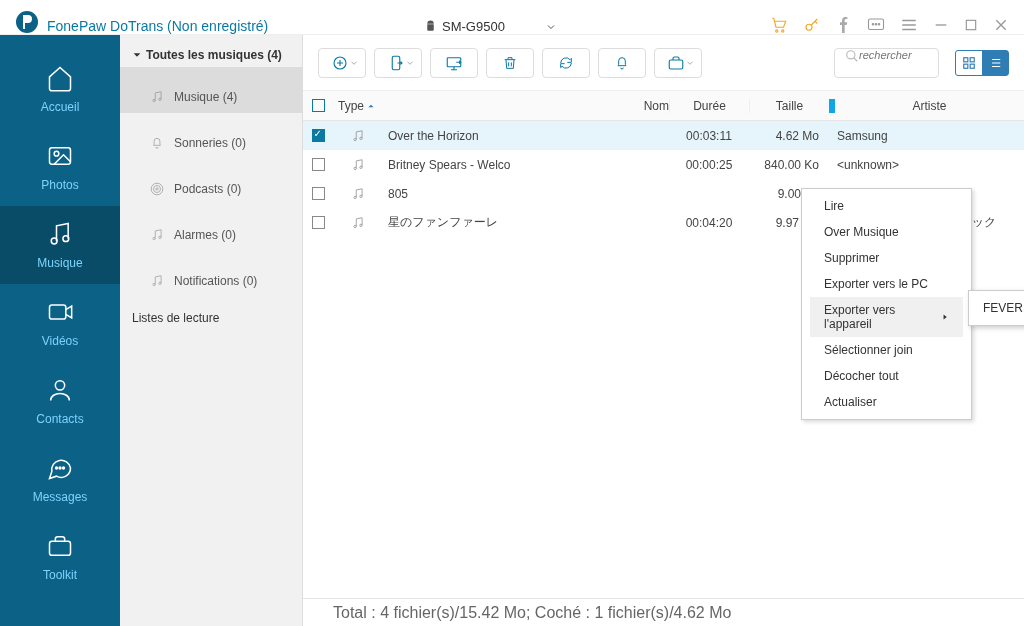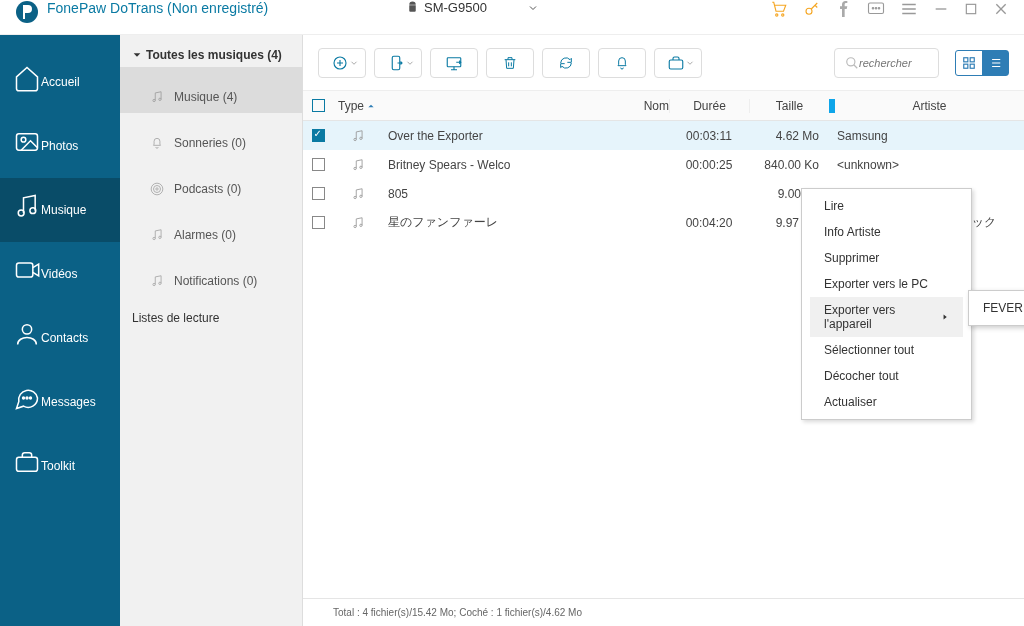--- a/index.html
+++ b/index.html
@@ -1,44 +1,44 @@
 <!DOCTYPE html>
 <html><head>
 <meta charset="utf-8">
 <style>
 *{box-sizing:border-box;margin:0;padding:0;font-family:-apple-system,Segoe UI,Arial,sans-serif}
 body{width:1024px;height:626px;overflow:hidden;font-size:12px;color:#333}
-.header{height:35px;display:flex;align-items:flex-start;padding:0 15px;border-bottom:1px solid #eee;position:relative}
+.header{height:35px;display:flex;align-items:flex-end;padding:0 15px;border-bottom:1px solid #eee;position:relative}
 .logo{width:24px;height:24px;margin-right:8px}
 .app-title{color:#0a7aa3;font-size:14px}
-.device-sel{position:absolute;left:406px;display:flex;align-items:center;font-size:13px;color:#333}
+.device-sel{position:absolute;left:424px;display:flex;align-items:center;font-size:13px;color:#333}
 .device-sel svg{margin-right:5px}
 .device-chev{margin-left:40px}
 .header-tools{margin-left:auto;display:flex;align-items:center;gap:15px;color:#999}
 .header-tools .cart{color:#f5a623}
 .header-tools .key{color:#f5a623}
 .main{display:flex;height:591px}
 .sidebar{width:120px;background:#0b6186;display:flex;flex-direction:column;align-items:center;padding-top:15px}
-.nav-item{width:100%;display:flex;flex-direction:row;align-items:center;padding:14px 13px;color:#ffffff;cursor:pointer}
+.nav-item{width:100%;display:flex;flex-direction:column;align-items:center;padding:14px 13px;color:#7dd3fc;cursor:pointer}
 .nav-item.active{background:#094c68}
 .nav-item svg{margin-bottom:8px}
 .nav-item span{font-size:12px}
 .mid-panel{width:183px;background:#f1f1f1;border-right:1px solid #ddd;padding-top:8px}
 .mid-header{padding:5px 12px;font-size:12px;font-weight:bold;display:flex;align-items:center}
 .mid-header svg{margin-right:4px}
 .mid-item{padding:23px 8px 9px 30px;display:flex;align-items:flex-end;color:#555;cursor:pointer;font-size:12px}
 .mid-item.sel{background:#dcdcdc}
 .mid-item svg{margin-right:10px;opacity:.6}
 .playlists{padding:14px 12px;font-weight:normal;font-size:12px}
 .content{flex:1;display:flex;flex-direction:column;position:relative}
 .toolbar{height:56px;display:flex;align-items:center;padding:0 15px;border-bottom:1px solid #eee;gap:8px}
 .tbtn{border:1px solid #ddd;border-radius:4px;height:30px;display:flex;align-items:center;justify-content:center;cursor:pointer;color:#0a7aa3;padding:0 12px;min-width:48px}
 .tbtn.drop{padding-right:6px}
 .tbtn svg{}
-.search{margin-left:auto;display:flex;align-items:center;border:1px solid #ddd;border-radius:4px;height:30px;padding:0 10px;width:105px;color:#bbb}
+.search{margin-left:auto;display:flex;align-items:flex-start;border:1px solid #ddd;border-radius:4px;height:30px;padding:0 10px;width:105px;color:#bbb}
 .search input{border:none;outline:none;width:60px;font-style:italic;color:#888;font-size:11px}
 .view-toggle{display:flex;border:1px solid #2e7db5;border-radius:3px;height:26px;margin-left:8px}
 .vt{width:26px;display:flex;align-items:center;justify-content:center}
 .vt.grid{color:#2e7db5}
 .vt.list{background:#2e7db5;color:#fff}
 .thead{display:flex;height:30px;border-bottom:1px solid #e5e5e5;background:#fafafa;align-items:center;color:#444}
 .col-check{width:30px;display:flex;justify-content:center}
 .col-type{width:50px;padding-left:5px;display:flex;align-items:center}
 .col-type svg{margin-left:3px}
 .col-nom{flex:1;text-align:right}
@@ -55,21 +55,21 @@
 .r-artiste{width:195px;padding-left:8px;white-space:nowrap;overflow:hidden}
 .cbox{width:13px;height:13px;border:1px solid #888;display:inline-block}
 .cbox.hdr{border-color:#0a7aa3}
 .cbox.checked{background:#0a7aa3;border-color:#0a7aa3;position:relative}
 .cbox.checked::after{content:"✓";color:#fff;font-size:10px;position:absolute;left:1px;top:-2px}
 .context{position:absolute;left:498px;top:153px;width:171px;background:#fff;border:1px solid #ccc;box-shadow:2px 2px 4px rgba(0,0,0,.15);padding:4px 8px}
 .ctx-item{padding:6px 14px;font-size:12px;cursor:pointer;display:flex;justify-content:space-between;align-items:center}
 .ctx-item.hov{background:#f0f0f0}
 .sub{position:absolute;left:665px;top:255px;width:95px;background:#fff;border:1px solid #ccc;box-shadow:2px 2px 5px rgba(0,0,0,.2);padding:4px 0}
 .sub-item{padding:6px 14px;font-size:12px;cursor:pointer}
-.statusbar{height:28px;border-top:1px solid #e5e5e5;display:flex;align-items:center;padding-left:30px;color:#666;font-size:10px}
+.statusbar{height:28px;border-top:1px solid #e5e5e5;display:flex;align-items:center;padding-left:30px;color:#666;font-size:16px}
 </style>
 </head>
 <body>
 
 <div class="header">
   <svg class="logo" viewBox="0 0 24 24">
       <circle cx="12" cy="12" r="11" fill="#0b6186"></circle>
       <path d="M8 5h5a4 4 0 010 8h-3v6H8z" fill="#fff"></path>
     </svg>
   <span class="app-title">FonePaw DoTrans (Non enregistré)</span>
@@ -314,21 +314,21 @@
       <div class="r-check">
           <span class="cbox checked"></span>
         </div>
       <div class="r-type">
           <svg width="14" height="14" viewBox="0 0 24 24" fill="none" stroke="#999" stroke-width="1.5">
             <path d="M9 18V5l10-2v13"></path>
             <circle cx="7" cy="18" r="2"></circle>
             <circle cx="17" cy="16" r="2"></circle>
           </svg>
         </div>
-      <div class="r-nom">Over the Exporter</div>
+      <div class="r-nom">Over the Horizon</div>
       <div class="r-duree">00:03:11</div>
       <div class="r-taille">4.62 Mo</div>
       <div class="r-artiste">Samsung</div>
     </div>
     <div class="row">
       <div class="r-check">
           <span class="cbox"></span>
         </div>
       <div class="r-type">
           <svg width="14" height="14" viewBox="0 0 24 24" fill="none" stroke="#999" stroke-width="1.5">
@@ -376,36 +376,36 @@
     </div>
 
     <div style="flex:1"></div>
     <div class="statusbar">Total : 4 fichier(s)/15.42 Mo; Coché : 1 fichier(s)/4.62 Mo</div>
 
     <div class="context">
       <div class="ctx-item">
           <span>Lire</span>
         </div>
       <div class="ctx-item">
-          <span>Info Artiste</span>
+          <span>Over Musique</span>
         </div>
       <div class="ctx-item">
           <span>Supprimer</span>
         </div>
       <div class="ctx-item">
           <span>Exporter vers le PC</span>
         </div>
       <div class="ctx-item hov">
           <span>Exporter vers l'appareil</span>
           <svg width="8" height="8" viewBox="0 0 24 24" fill="#333">
             <path d="M8 4l10 8-10 8z"></path>
           </svg>
         </div>
       <div class="ctx-item">
-          <span>Sélectionner tout</span>
+          <span>Sélectionner join</span>
         </div>
       <div class="ctx-item">
           <span>Décocher tout</span>
         </div>
       <div class="ctx-item">
           <span>Actualiser</span>
         </div>
     </div>
     <div class="sub">
       <div class="sub-item"><span>FEVER</span></div>

